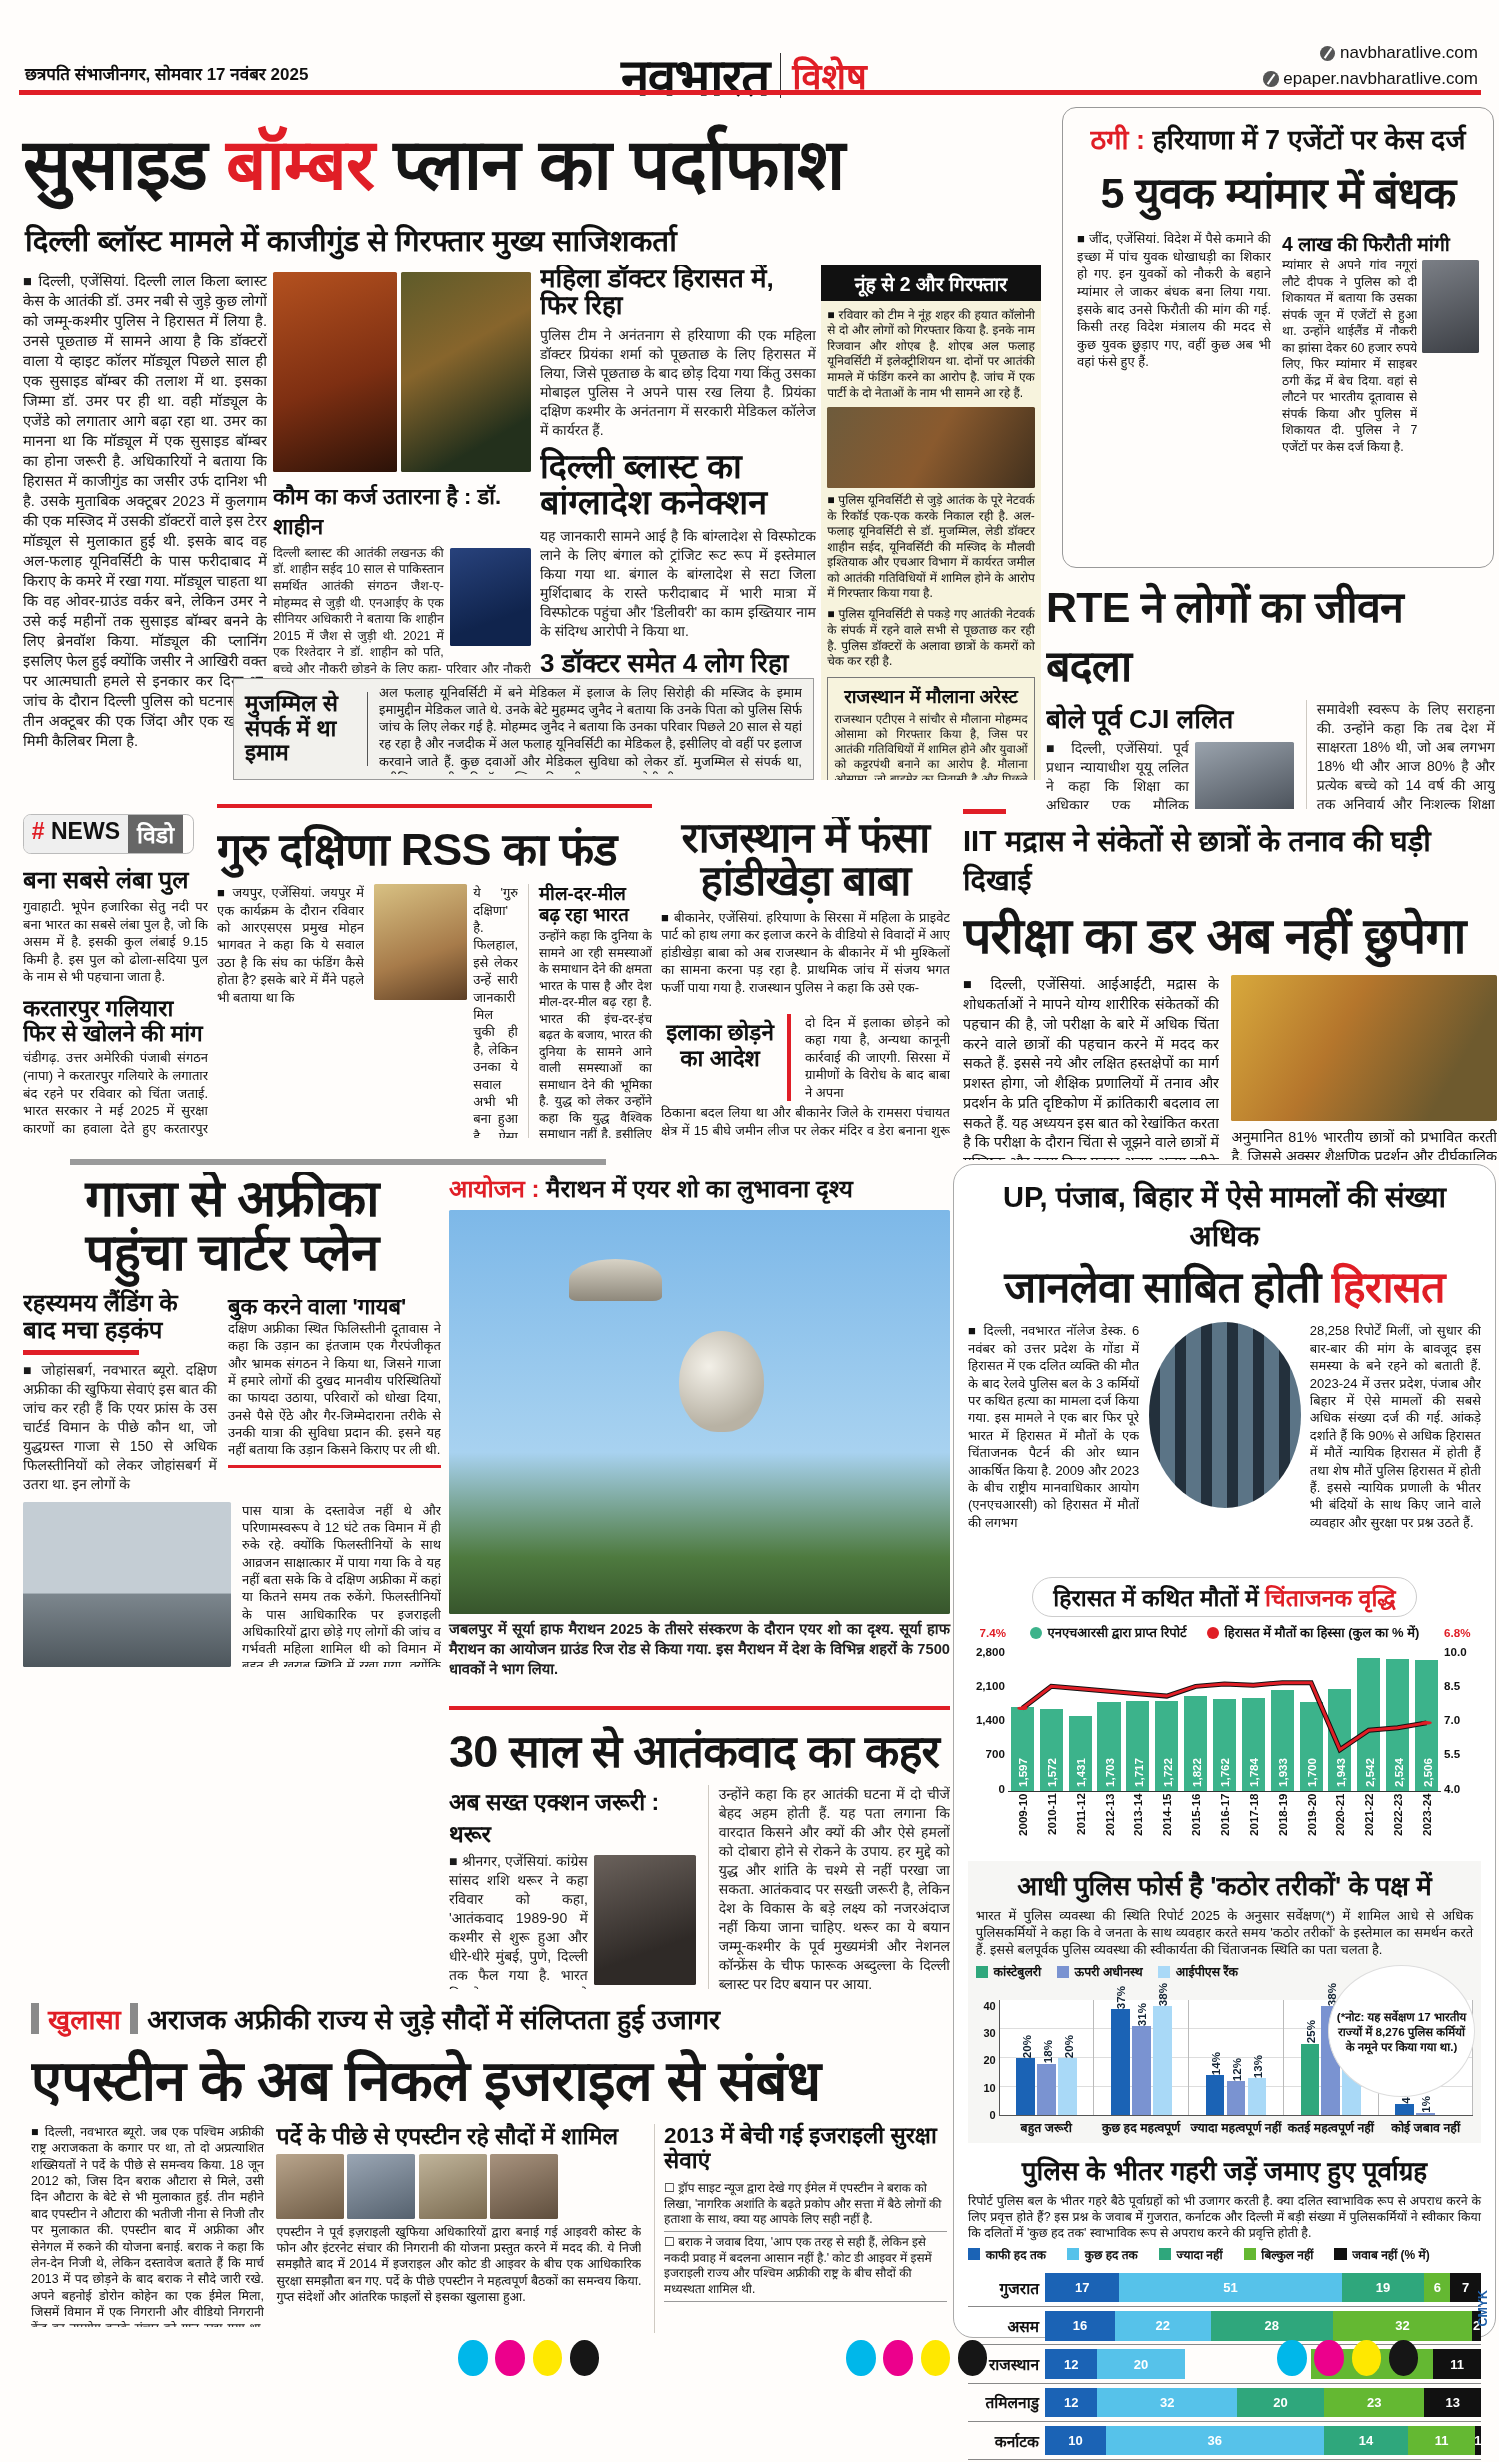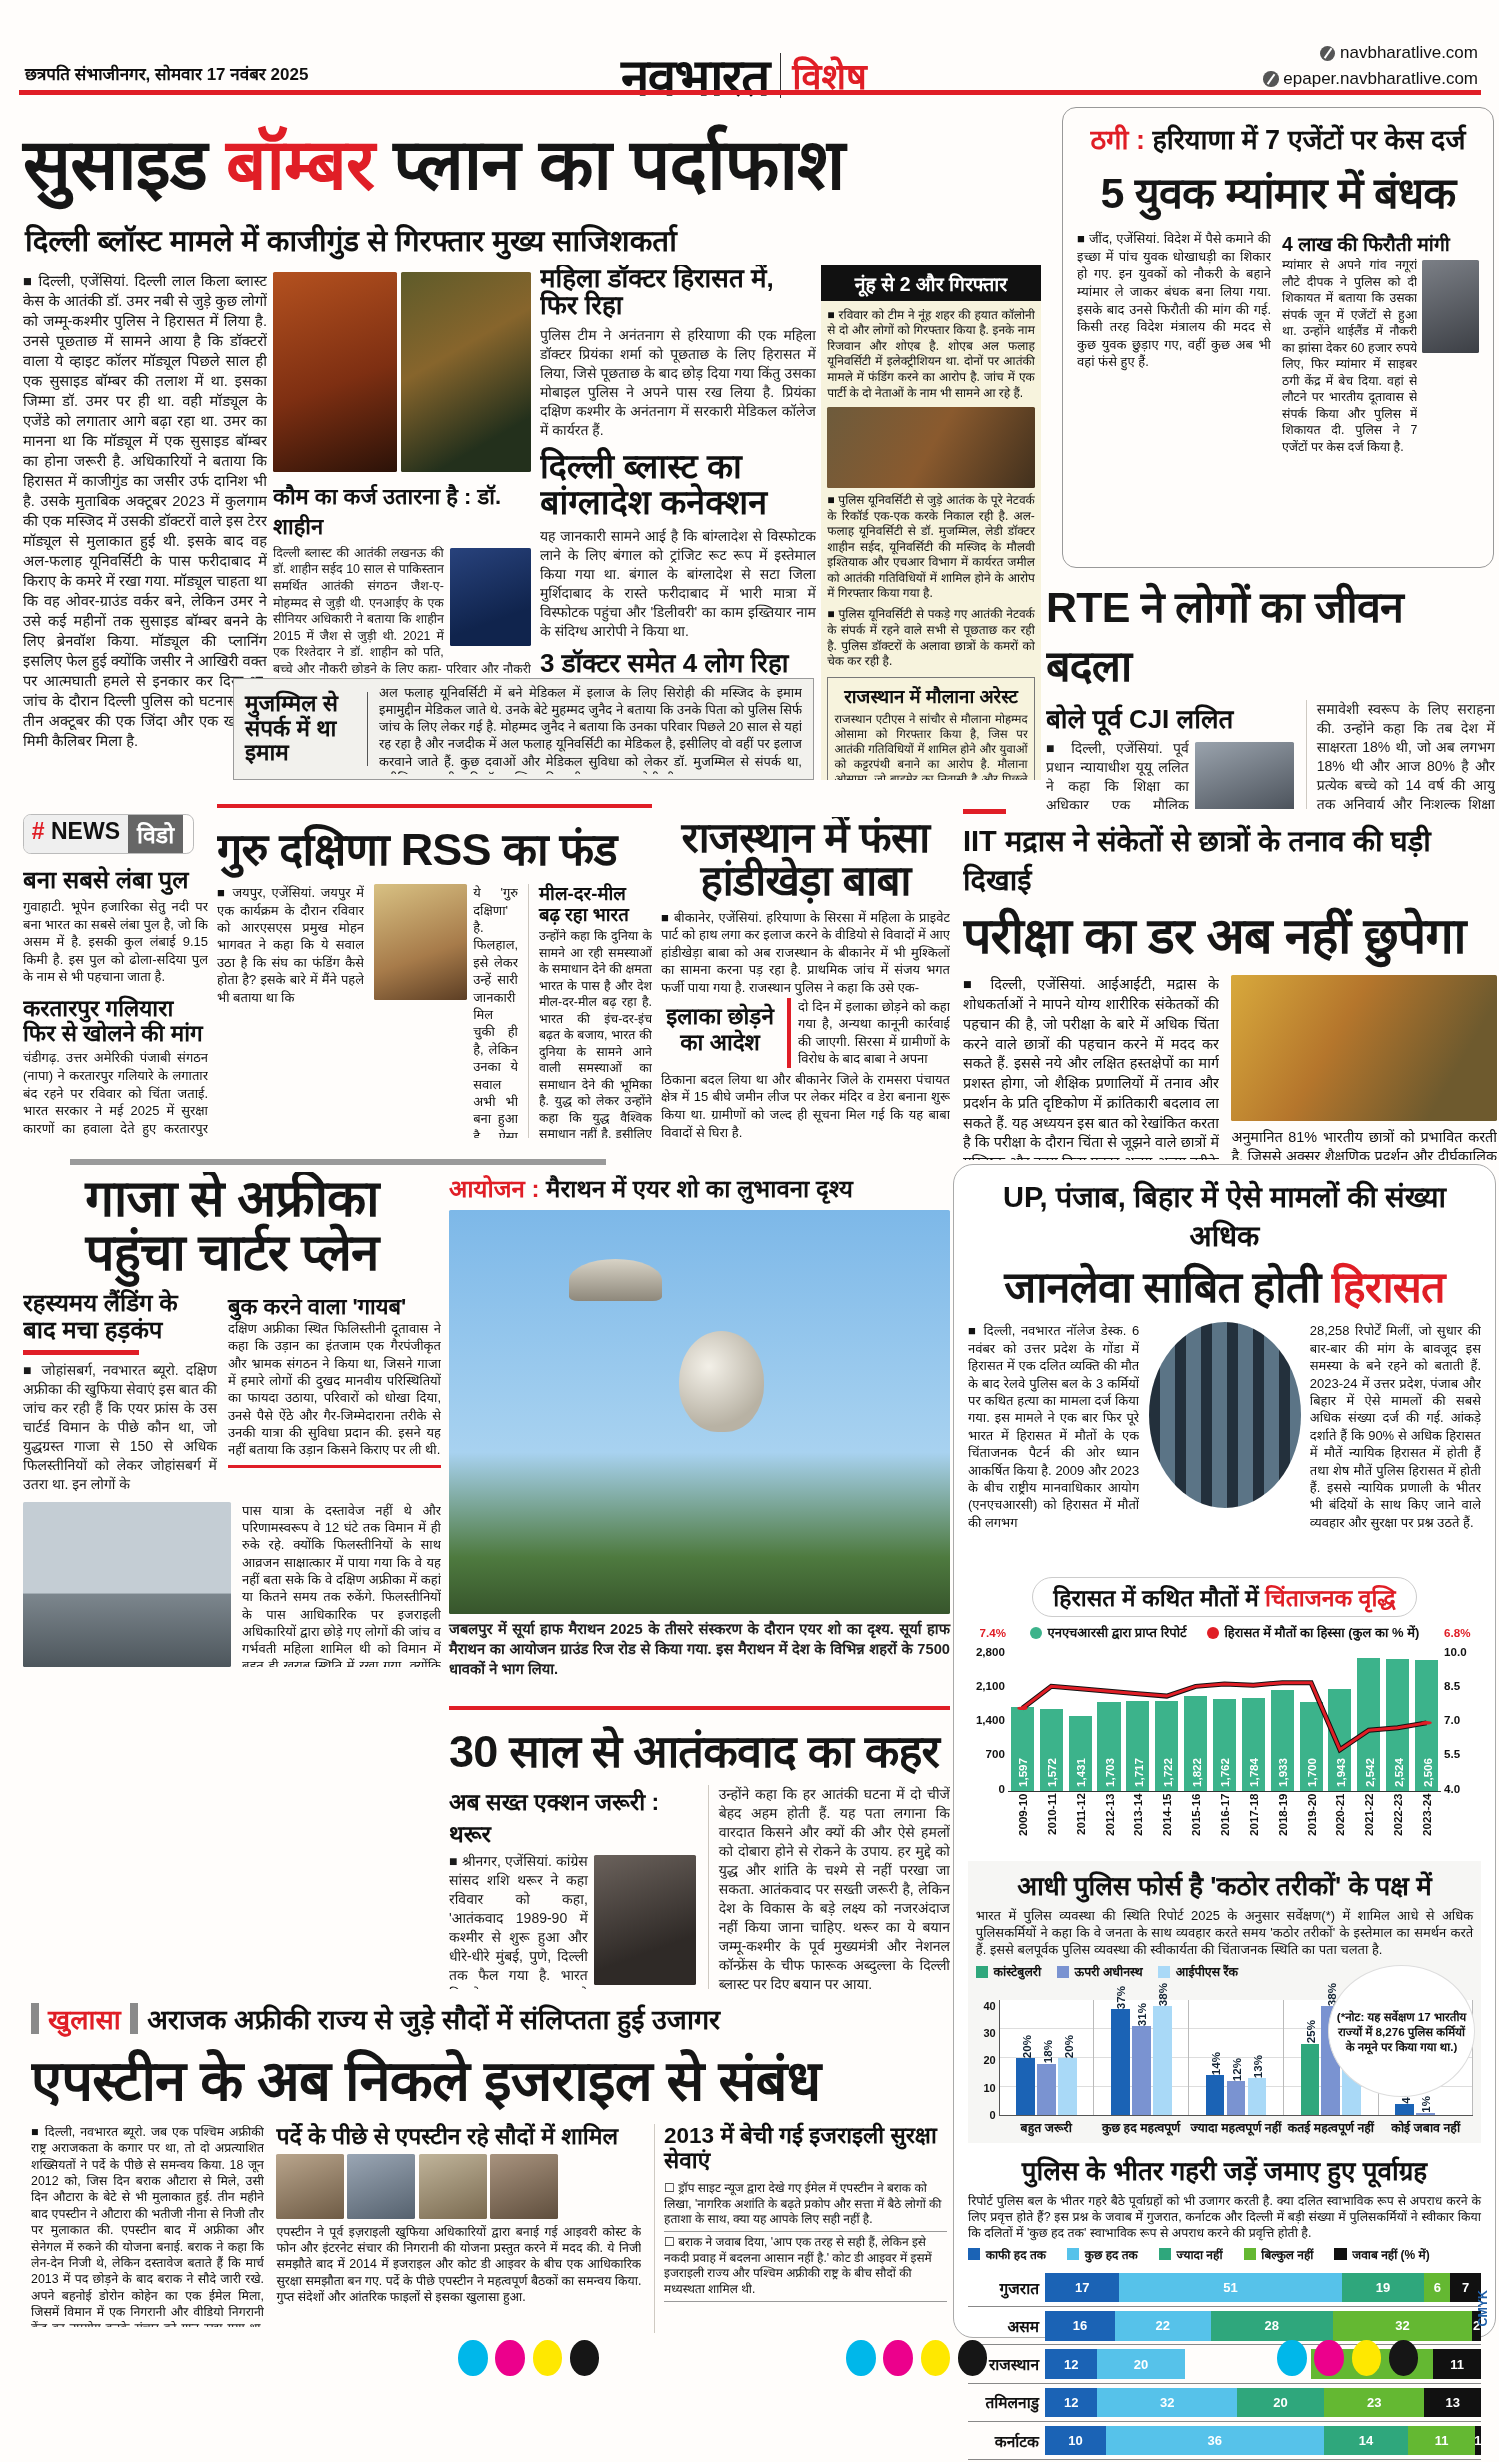--- a/index.html
+++ b/index.html
@@ -147,21 +147,21 @@
       <div class="colrule" style="flex:1;padding-left:10px;">
         <div class="bold" style="font-size:18.6px;line-height:1.1;margin-bottom:3.1px;">मील-दर-मील बढ़ रहा भारत</div>
         <div class="jt clip" style="font-size:12.4px;line-height:1.33;height:217px;">उन्होंने कहा कि दुनिया के सामने आ रही समस्याओं के समाधान देने की क्षमता भारत के पास है और देश मील-दर-मील बढ़ रहा है. भारत की इंच-दर-इंच बढ़त के बजाय, भारत की दुनिया के सामने आने वाली समस्याओं का समाधान देने की भूमिका है. युद्ध को लेकर उन्होंने कहा कि युद्ध वैश्विक समाधान नहीं है, इसीलिए वैश्विक नेताओं ने अंतर्राष्ट्रीय की बात अब शुरू कर दिया.</div>
       </div>
     </div>
   </div>
 
   <div class="abs clip" style="left:661px;top:817px;width:289px;height:321px;">
     <div class="h-big" style="font-size:42px;text-align:center;line-height:1.02;"><span>राजस्थान में फंसा</span><br><span>हांडीखेड़ा बाबा</span></div>
     <div class="jt" style="font-size:13px;line-height:1.35;margin-top:6.2px;">■ बीकानेर, एजेंसियां. हरियाणा के सिरसा में महिला के प्राइवेट पार्ट को हाथ लगा कर इलाज करने के वीडियो से विवादों में आए हांडीखेड़ा बाबा को अब राजस्थान के बीकानेर में भी मुश्किलों का सामना करना पड़ रहा है. प्राथमिक जांच में संजय भगत फर्जी पाया गया है. राजस्थान पुलिस ने कहा कि उसे एक-</div>
-    <div style="display:flex;gap:7px;margin-top:1px;justify-content:space-between;">
+    <div style="display:flex;gap:14px;margin-top:17px;justify-content:space-between;">
       <div class="bold pullbar" style="width:130px;font-size:22.5px;line-height:1.15;text-align:center;padding:6.2px 7.8px 0 0;">इलाका छोड़ने का आदेश</div>
       <div class="jt" style="flex:1;font-size:13px;line-height:1.35;">दो दिन में इलाका छोड़ने को कहा गया है, अन्यथा कानूनी कार्रवाई की जाएगी. सिरसा में ग्रामीणों के विरोध के बाद बाबा ने अपना</div>
     </div>
     <div class="jt" style="font-size:13px;line-height:1.35;margin-top:3.1px;">ठिकाना बदल लिया था और बीकानेर जिले के रामसरा पंचायत क्षेत्र में 15 बीघे जमीन लीज पर लेकर मंदिर व डेरा बनाना शुरू किया था. ग्रामीणों को जल्द ही सूचना मिल गई कि यह बाबा विवादों से घिरा है.</div>
   </div>
 
   <div class="abs rule-gray" style="left:70px;top:1159px;width:536px;height:6.2px;"></div>
   <div class="abs clip" style="left:23px;top:1172px;width:418px;height:621px;">
     <div class="h-big" style="font-size:51px;text-align:center;line-height:1.05;"><span>गाजा से अफ्रीका</span><br><span>पहुंचा चार्टर प्लेन</span></div>
     <div style="display:flex;gap:11px;margin-top:11px;">

